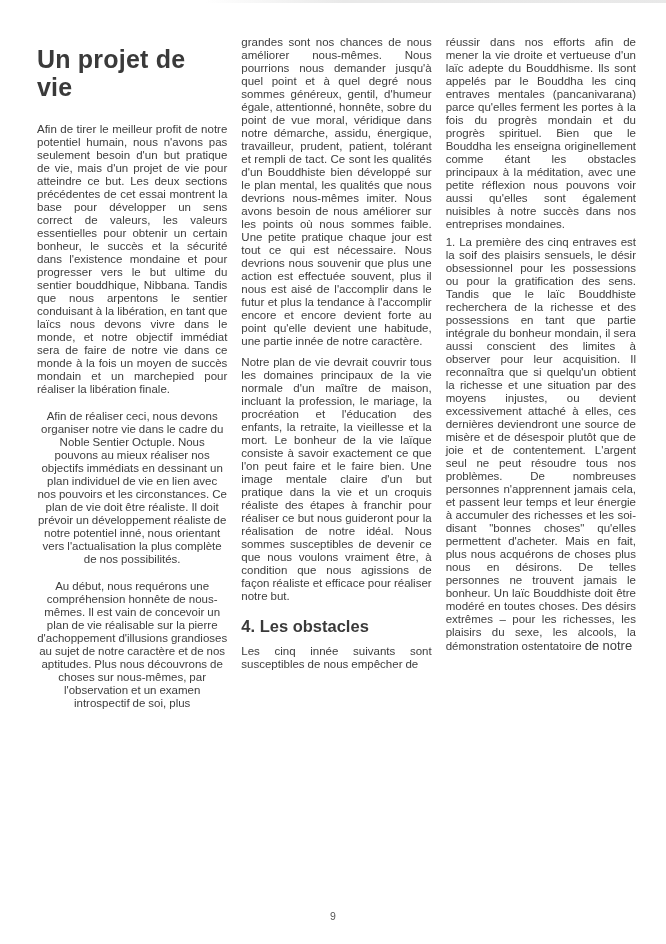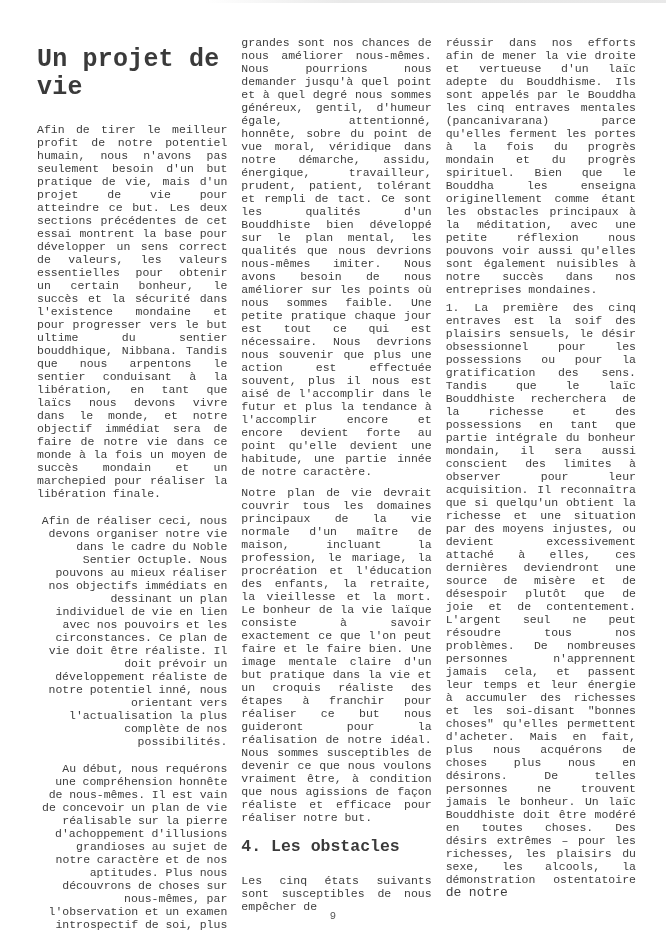--- a/index.html
+++ b/index.html
@@ -2,21 +2,21 @@
 <html lang="fr"><head>
 <meta charset="utf-8">
 <style>
   html, body { margin: 0; padding: 0; background: #ffffff; }
   .page {
     position: relative;
     width: 666px;
     height: 944px;
     background: #ffffff;
     overflow: hidden;
-    font-family: Liberation Mono, monospace;
+    font-family: Liberation Sans, sans-serif;
     color: #3d3d3d;
   }
   .scan-edge {
     position: absolute;
     top: 0; left: 205px; right: 0;
     height: 3px;
     background: linear-gradient(to right, rgba(220,220,220,0), rgba(215,215,215,.55) 30%, rgba(210,210,210,.5));
   }
   .columns {
     position: absolute;
@@ -37,26 +37,26 @@
     font-size: 11.5px;
     line-height: 13px;
     margin: 0 0 14px 0;
     text-align: justify;
     hyphens: auto;
     -webkit-hyphens: auto;
     word-spacing: -0.2px;
   }
   .col-2 p.body, .col-3 p.body { margin-bottom: 8px; }
   .col-3 p.body { margin-bottom: 5px; }
-  p.left { text-align: right; }
+  p.left { text-align: center; }
   .section-heading {
     font-size: 16.5px;
     font-weight: bold;
     color: #3a3a3a;
-    margin: 14px 0 17px 0;
+    margin: 14px 0 9px 0;
     line-height: 1.15;
   }
   .small-trail { font-size: 13px; }
   .page-number {
     position: absolute;
     bottom: 22px;
     left: 0; right: 0;
     text-align: center;
     font-size: 10.5px;
     color: #555555;
@@ -75,21 +75,21 @@
       <h1 class="doc-title">Un projet de vie</h1>
       <p class="body">Afin de tirer le meilleur profit de notre potentiel humain, nous n'avons pas seulement besoin d'un but pratique de vie, mais d'un projet de vie pour atteindre ce but. Les deux sections précédentes de cet essai montrent la base pour développer un sens correct de valeurs, les valeurs essentielles pour obtenir un certain bonheur, le succès et la sécurité dans l'existence mondaine et pour progresser vers le but ultime du sentier bouddhique, Nibbana. Tandis que nous arpentons le sentier conduisant à la libération, en tant que laïcs nous devons vivre dans le monde, et notre objectif immédiat sera de faire de  notre vie dans ce monde à la fois un moyen de succès mondain et un marchepied pour réaliser la libération finale.</p>
       <p class="body left">Afin de réaliser ceci, nous devons organiser notre vie dans le cadre du Noble Sentier Octuple. Nous pouvons au mieux réaliser nos objectifs immédiats en dessinant un plan individuel de vie en lien avec nos pouvoirs et les circonstances. Ce plan de vie doit être réaliste. Il doit prévoir un développement réaliste de notre potentiel inné, nous orientant vers l'actualisation la plus complète de nos possibilités.</p>
       <p class="body left">Au début, nous requérons une compréhension honnête de nous-mêmes. Il est vain de concevoir un plan de vie réalisable sur la pierre d'achoppement d'illusions grandioses au sujet de notre caractère et de nos aptitudes. Plus nous découvrons de choses sur nous-mêmes, par l'observation et un examen introspectif de soi, plus</p>
     </div>
 
     <div class="col col-2">
       <p class="body">grandes sont nos chances de nous améliorer nous-mêmes. Nous pourrions nous demander jusqu'à quel point et à quel degré nous sommes généreux, gentil, d'humeur égale, attentionné, honnête, sobre du point de vue moral, véridique dans notre démarche, assidu, énergique, travailleur, prudent, patient, tolérant et rempli de tact. Ce sont les qualités d'un Bouddhiste bien développé sur le plan mental, les qualités que nous devrions nous-mêmes imiter. Nous avons besoin de nous améliorer sur les points où nous sommes faible. Une petite pratique chaque jour est tout ce qui est nécessaire. Nous devrions nous souvenir que plus une action est effectuée souvent, plus il nous est aisé de l'accomplir dans le futur et plus la tendance à l'accomplir encore et encore devient forte au point qu'elle devient une habitude, une partie innée de notre caractère.</p>
       <p class="body">Notre plan de vie devrait couvrir tous les domaines principaux de la vie normale d'un maître de maison, incluant la profession, le mariage, la procréation et l'éducation des enfants, la retraite, la vieillesse et la mort. Le bonheur de la vie laïque consiste à savoir exactement ce que l'on peut faire et le faire bien. Une image mentale claire d'un but pratique dans la vie et un croquis réaliste des étapes à franchir pour réaliser ce but nous guideront pour la réalisation de notre idéal. Nous sommes susceptibles de devenir ce que nous voulons vraiment être, à condition que nous agissions de façon réaliste et efficace pour réaliser notre but.</p>
       <h2 class="section-heading">4. Les obstacles</h2>
-      <p class="body">Les cinq états suivants sont susceptibles de nous empêcher de</p>
+      <p class="body">Les cinq innée suivants sont susceptibles de nous empêcher de</p>
     </div>
 
     <div class="col col-3">
       <p class="body">réussir dans nos efforts afin de mener la vie droite et vertueuse d'un laïc adepte du Bouddhisme. Ils sont appelés par le Bouddha les cinq entraves mentales (pancanivarana)        parce qu'elles ferment les portes à la fois du progrès mondain et du progrès spirituel. Bien que le Bouddha les enseigna originellement comme étant les obstacles principaux à la méditation, avec une petite réflexion nous pouvons voir aussi qu'elles sont également nuisibles à notre succès dans nos entreprises mondaines.</p>
       <p class="body"><span>1. La première des cinq entraves est la soif des plaisirs sensuels, le désir obsessionnel pour les possessions ou pour la gratification des sens. Tandis que le laïc Bouddhiste recherchera de la richesse et des possessions en tant que partie intégrale du bonheur mondain, il sera aussi conscient des limites à observer pour leur acquisition. Il reconnaîtra que si quelqu'un obtient la richesse et une situation par des moyens injustes, ou devient excessivement attaché à elles, ces dernières deviendront une source de misère et de désespoir plutôt que de joie et de contentement. L'argent seul ne peut résoudre tous nos problèmes. De nombreuses personnes n'apprennent jamais cela, et passent leur temps et leur énergie à accumuler des richesses et les soi-disant "bonnes choses" qu'elles permettent d'acheter. Mais en fait, plus nous acquérons de choses plus nous en désirons. De telles personnes ne trouvent jamais le bonheur. Un laïc Bouddhiste doit être modéré en toutes choses. Des désirs extrêmes – pour les richesses, les plaisirs du sexe, les alcools, la démonstration ostentatoire</span> <span class="small-trail">de notre</span></p>
     </div>
 
   </div>
 
   <div class="page-number">9</div>

